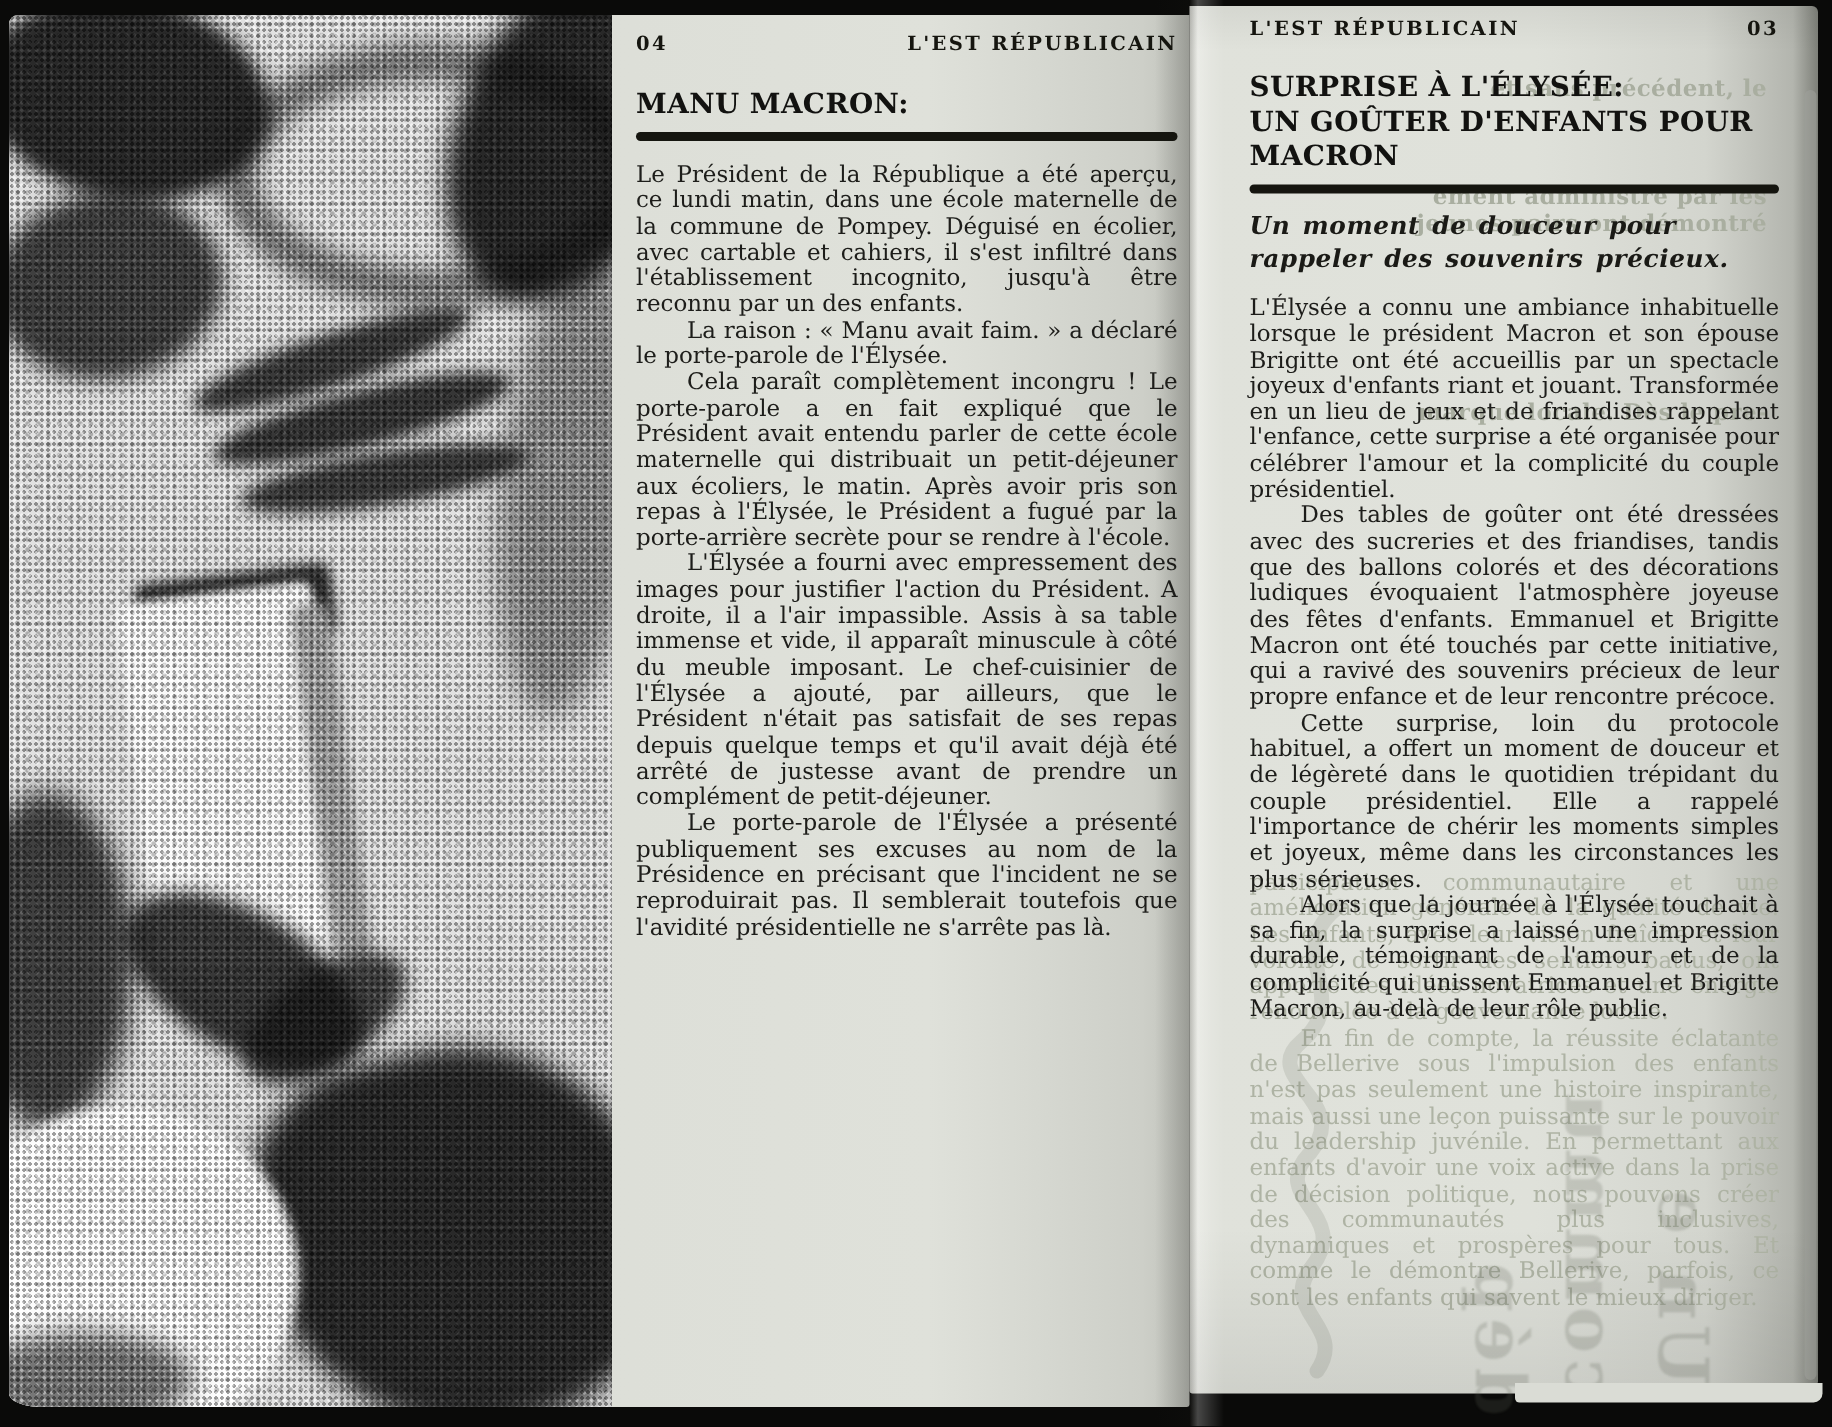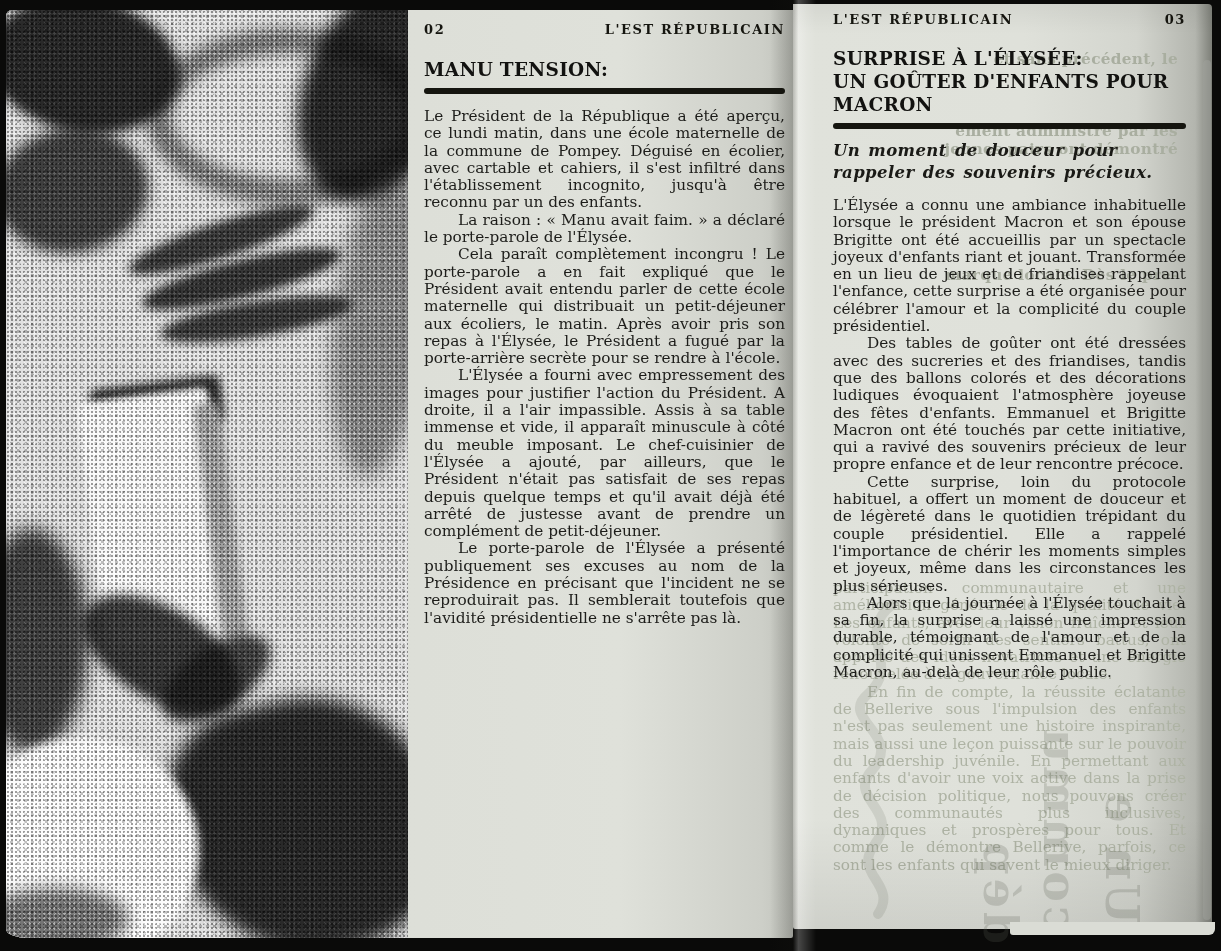--- a/index.html
+++ b/index.html
@@ -79,25 +79,25 @@
       <div class="blob" style="left:168px;top:688px;width:265px;height:255px;background:#23231e;filter:blur(9px);transform:rotate(-12deg);opacity:.92;border-radius:34% 50% 40% 55%;"></div>
       <div class="blob" style="left:-42px;top:728px;width:235px;height:225px;background:#f0f2ea;filter:blur(4px);"></div>
       <div class="blob" style="left:-22px;top:878px;width:145px;height:62px;background:#23231e;filter:blur(8px);opacity:.6;"></div>
       <div class="lay dots1"></div>
       <div class="lay dots2"></div>
       <div class="lay dots3"></div>
     </div>
 
     <div class="col" style="left:418px;top:12px;width:361px;">
       <div class="hdr-row">
-        <span>02</span>
+        <span>04</span>
         <span>L'EST RÉPUBLICAIN</span>
       </div>
       <div class="headline" style="margin-top:21px;">
-        <div>MANU TENSION:</div>
+        <div>MANU MACRON:</div>
       </div>
       <div class="rule" style="margin-top:7px;"></div>
       <div class="body" style="margin-top:14px;">
         <p>Le Président de la République a été aperçu, ce lundi matin, dans une école maternelle de la commune de Pompey. Déguisé en écolier, avec cartable et cahiers, il s'est infiltré dans l'établissement incognito, jusqu'à être reconnu par un des enfants.</p>
         <p>La raison : « Manu avait faim. » a déclaré le porte-parole de l'Élysée.</p>
         <p>Cela paraît complètement incongru ! Le porte-parole a en fait expliqué que le Président avait entendu parler de cette école maternelle qui distribuait un petit-déjeuner aux écoliers, le matin. Après avoir pris son repas à l'Élysée, le Président a fugué par la porte-arrière secrète pour se rendre à l'école.</p>
         <p>L'Élysée a fourni avec empressement des images pour justifier l'action du Président. A droite, il a l'air impassible. Assis à sa table immense et vide, il apparaît minuscule à côté du meuble imposant. Le chef-cuisinier de l'Élysée a ajouté, par ailleurs, que le Président n'était pas satisfait de ses repas depuis quelque temps et qu'il avait déjà été arrêté de justesse avant de prendre un complément de petit-déjeuner.</p>
         <p>Le porte-parole de l'Élysée a présenté publiquement ses excuses au nom de la Présidence en précisant que l'incident ne se reproduirait pas. Il semblerait toutefois que l'avidité présidentielle ne s'arrête pas là.</p>
       </div>
     </div>

